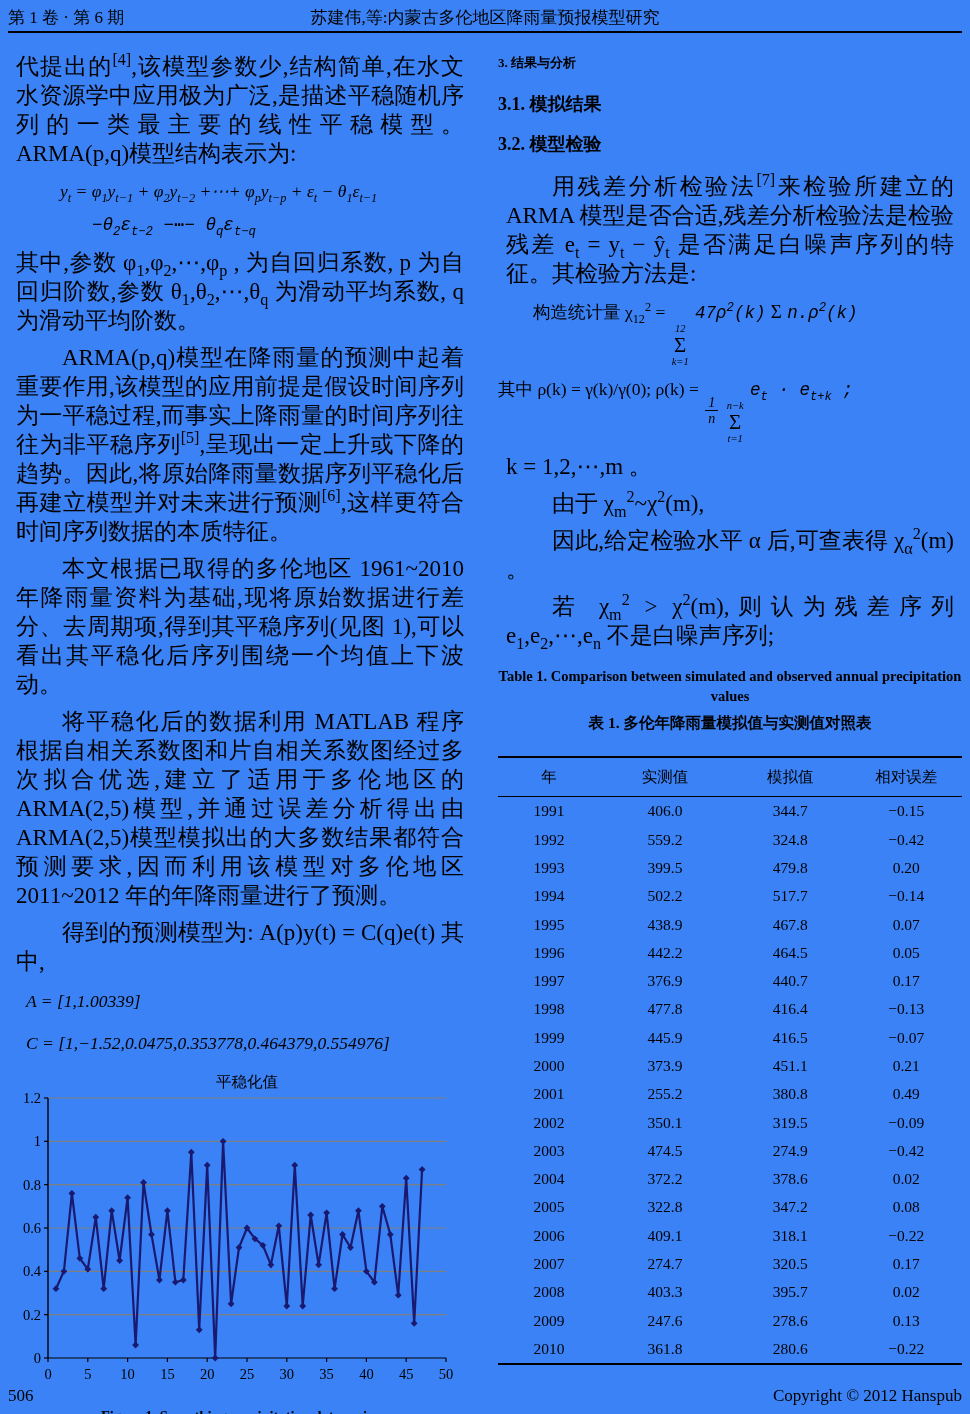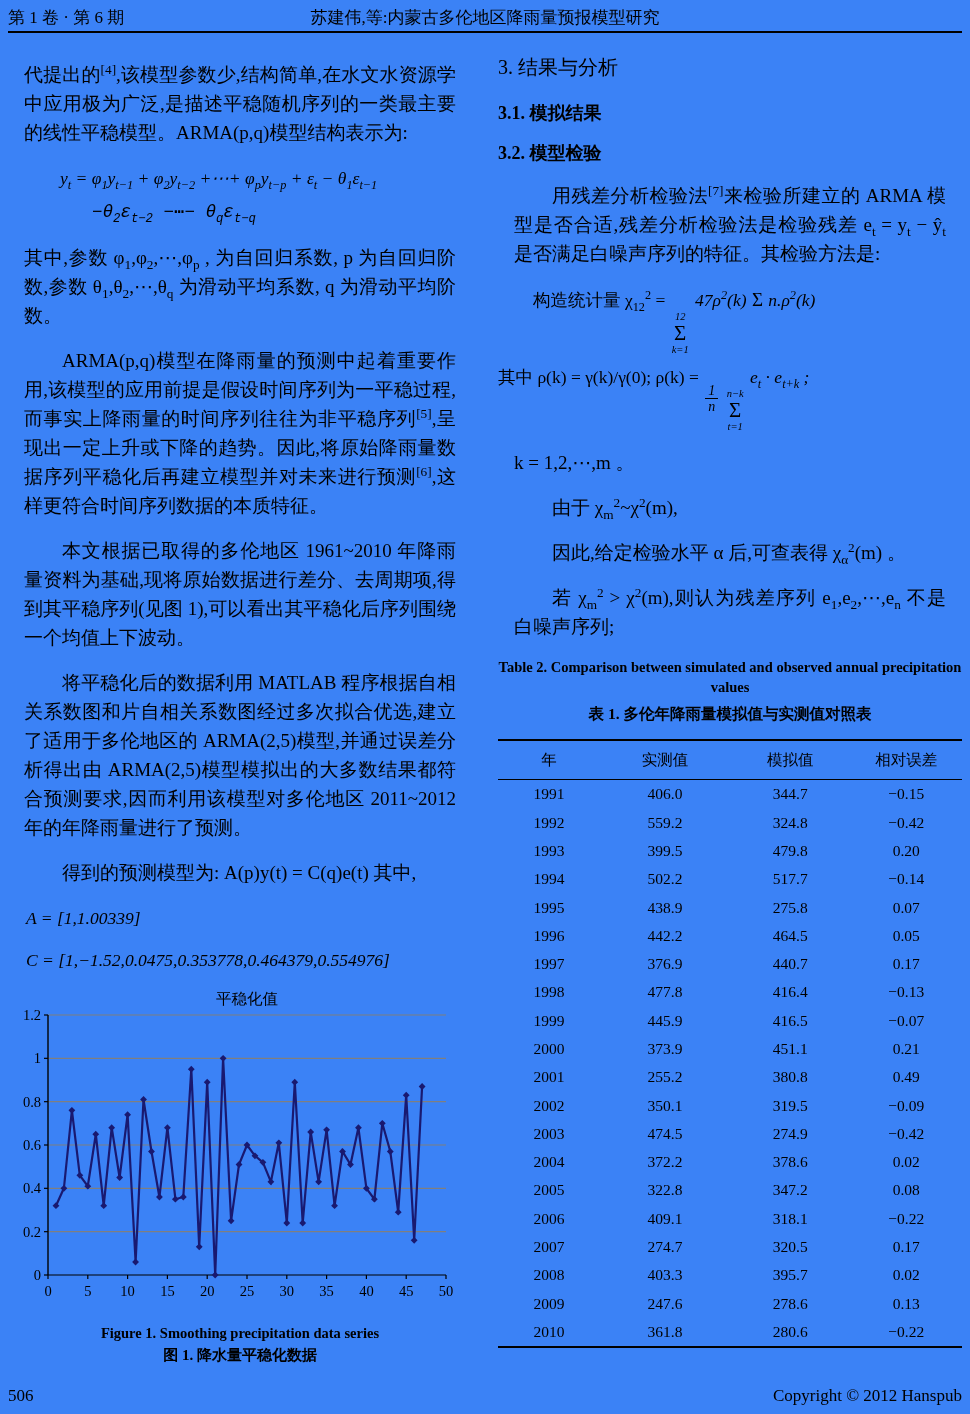--- a/index.html
+++ b/index.html
@@ -8,28 +8,28 @@
   
   .hdr{position:absolute;top:6px;left:8px;right:8px;display:flex;align-items:baseline;
        font-size:17px;}
   .hdr .l{flex:1;text-align:left;}
   .hdr .c{flex:2;text-align:center;}
   .hdr .r{flex:1;}
   .hdr-rule{position:absolute;top:31px;left:8px;right:8px;border-top:2px solid #000;}
   
   .cols{position:absolute;top:44px;left:8px;right:8px;display:flex;gap:26px;}
   .col{flex:1;min-width:0;}
-  p.body{font-size:19px;line-height:29px;text-align:justify;margin:16px;}
+  p.body{font-size:23px;line-height:29px;text-align:justify;margin:8px;}
   p.ind{text-indent:2em;}
-  .math{font-style:italic;font-family:Liberation Serif, serif;}
+  .math{font-style:italic;font-family:Liberation Mono, monospace;}
   .formula{font-size:17.5px;line-height:30px;margin:4px 0 4px 52px;font-style:italic;}
   .formula.l2{margin-left:84px;font-family:Liberation Mono, monospace;}
   .formula.amat{margin-left:18px;margin-top:10px;}
   .formula.cmat{margin-left:18px;margin-top:12px;margin-bottom:6px;}
-  h1.sec{font-size:20px;margin:10px 0 20px 0;font-weight:normal;}
+  h1.sec{font-size:13px;margin:10px 0 20px 0;font-weight:bold;}
   h2.sec{font-size:18px;margin:16px 0 16px 0;font-weight:bold;}
   
   .bigop{display:inline-flex;flex-direction:column;align-items:center;vertical-align:-14px;
          line-height:1;margin:0 2px;}
   .bigop .lim{font-size:10.5px;font-style:italic;line-height:1.1;}
   .bigop .sigma{font-size:21px;font-style:normal;line-height:1;}
   .sigma-inline{font-size:19px;font-style:normal;margin:0 1px;}
   .frac{display:inline-flex;flex-direction:column;align-items:center;vertical-align:-12px;
         line-height:1.1;margin:0 2px;font-style:italic;font-size:14px;}
   .frac .num{padding:0 3px;}
@@ -38,21 +38,21 @@
   .fline.ind2{padding-left:2em;line-height:31px;}
   
   .chartbox{margin-top:14px;}
   .caption{font-weight:bold;text-align:center;margin:0;}
   .caption.en{font-size:14.5px;font-family:"Liberation Serif",serif;line-height:20px;margin-top:8px;}
   .caption.cn{font-size:15px;line-height:24px;}
   
   .tblwrap{margin-top:16px;}
   .tbl-title{font-weight:bold;text-align:center;margin:0;}
   .tbl-title.en{font-size:14.5px;line-height:20px;}
-  .tbl-title.cn{font-size:15.5px;line-height:26px;margin-top:4px;margin-bottom:12px;}
+  .tbl-title.cn{font-size:15.5px;line-height:26px;margin-top:4px;margin-bottom:20px;}
   table.data{width:100%;border-collapse:collapse;font-size:15.5px;}
   table.data th{border-top:2px solid #000;border-bottom:1.2px solid #000;
                 font-weight:normal;height:36px;text-align:center;}
   table.data td{height:26.3px;text-align:center;}
   table.data tr:last-child td{border-bottom:2px solid #000;}
   
   .ftr{position:absolute;left:8px;right:8px;bottom:8px;display:flex;justify-content:space-between;
        font-size:17px;}
   sup{font-size:70%;line-height:0;}
   sub{font-size:70%;line-height:0;}
@@ -213,21 +213,21 @@
         </span>
         <span class="math">e<sub>t</sub> · e<sub>t+k</sub> ;</span>
       </p>
 
       <p class="body">k = 1,2,⋯,m 。</p>
       <p class="body ind">由于 χ<sub>m</sub><sup>2</sup>~χ<sup>2</sup>(m),</p>
       <p class="body ind">因此,给定检验水平 α 后,可查表得 χ<sub>α</sub><sup>2</sup>(m) 。</p>
       <p class="body" style="text-indent:2em;">若 χ<sub>m</sub><sup>2</sup> &gt; χ<sup>2</sup>(m),则认为残差序列 e<sub>1</sub>,e<sub>2</sub>,⋯,e<sub>n</sub> 不是白噪声序列;</p>
 
       <div class="tblwrap">
-        <p class="tbl-title en">Table 2. Comparison between simulated and observed annual precipitation values</p>
+        <p class="tbl-title en">Table 1. Comparison between simulated and observed annual precipitation values</p>
         <p class="tbl-title cn">表 1. 多伦年降雨量模拟值与实测值对照表</p>
         <table class="data">
           <thead>
             <tr>
               <th style="width:22%">年</th>
               <th style="width:28%">实测值</th>
               <th style="width:26%">模拟值</th>
               <th style="width:24%">相对误差</th>
             </tr>
           </thead>
@@ -252,21 +252,21 @@
               </tr>
               <tr>
                 <td>1994</td>
                 <td>502.2</td>
                 <td>517.7</td>
                 <td>−0.14</td>
               </tr>
               <tr>
                 <td>1995</td>
                 <td>438.9</td>
-                <td>275.8</td>
+                <td>467.8</td>
                 <td>0.07</td>
               </tr>
               <tr>
                 <td>1996</td>
                 <td>442.2</td>
                 <td>464.5</td>
                 <td>0.05</td>
               </tr>
               <tr>
                 <td>1997</td>

